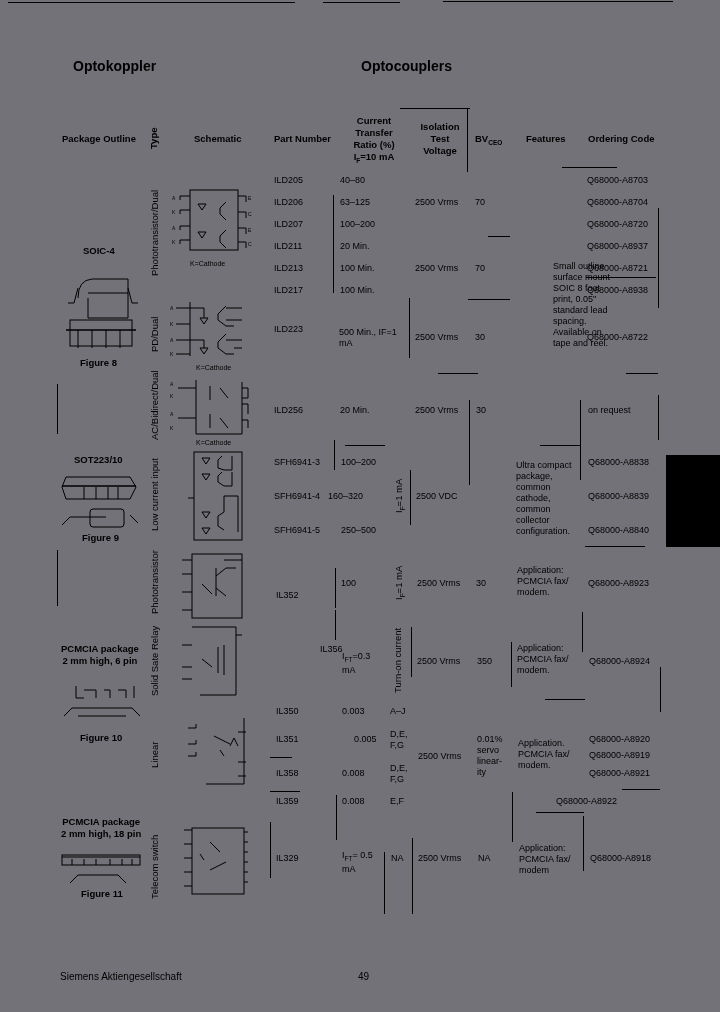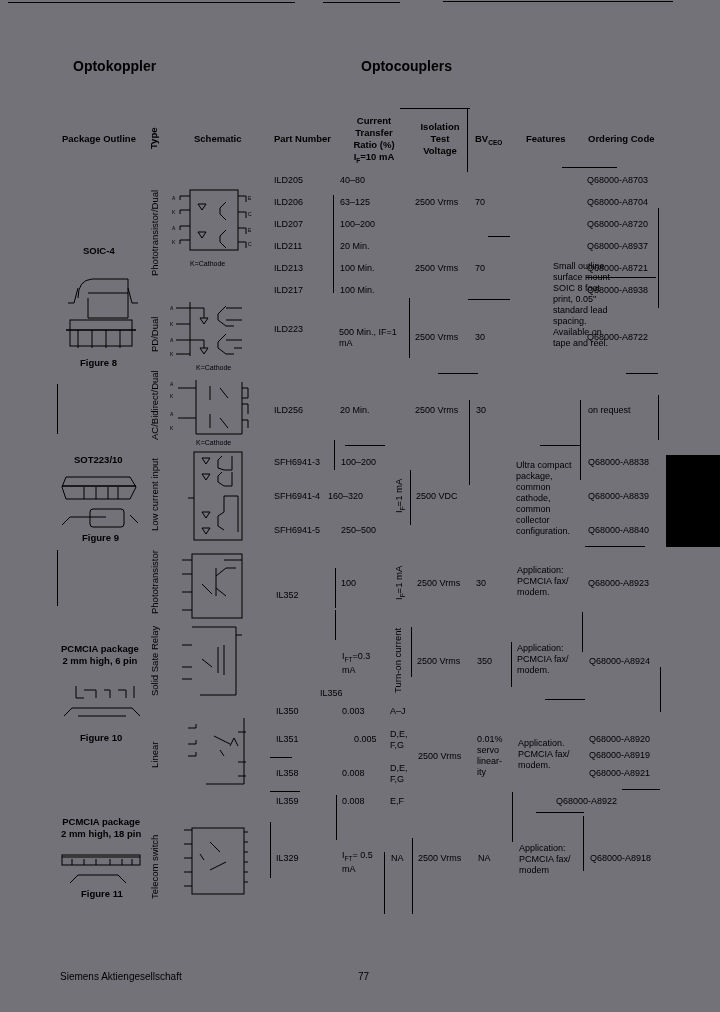--- a/index.html
+++ b/index.html
@@ -326,21 +326,21 @@
 <div class="abs cell" style="left:274px;top:219px;">ILD207</div>
 <div class="abs cell" style="left:274px;top:241px;">ILD211</div>
 <div class="abs cell" style="left:274px;top:263px;">ILD213</div>
 <div class="abs cell" style="left:274px;top:285px;">ILD217</div>
 <div class="abs cell" style="left:274px;top:324px;">ILD223</div>
 <div class="abs cell" style="left:274px;top:405px;">ILD256</div>
 <div class="abs cell" style="left:274px;top:457px;">SFH6941-3</div>
 <div class="abs cell" style="left:274px;top:491px;">SFH6941-4</div>
 <div class="abs cell" style="left:274px;top:525px;">SFH6941-5</div>
 <div class="abs cell" style="left:276px;top:578px;margin-top:12px;">IL352</div>
-<div class="abs cell" style="left:276px;top:688px;padding-left:44px;">IL356</div>
+<div class="abs cell" style="left:276px;top:644px;padding-left:44px;">IL356</div>
 <div class="abs cell" style="left:276px;top:706px;">IL350</div>
 <div class="abs cell" style="left:276px;top:734px;">IL351</div>
 <div class="abs cell" style="left:276px;top:768px;">IL358</div>
 <div class="abs cell" style="left:276px;top:796px;">IL359</div>
 <div class="abs cell" style="left:276px;top:853px;">IL329</div>
 
 <div class="abs cell" style="left:340px;top:175px;">40–80</div>
 <div class="abs cell" style="left:340px;top:197px;">63–125</div>
 <div class="abs cell" style="left:340px;top:219px;">100–200</div>
 <div class="abs cell" style="left:340px;top:241px;">20 Min.</div>
@@ -410,13 +410,13 @@
 <div class="abs cell" style="left:589px;top:656px;">Q68000-A8924</div>
 <div class="abs cell" style="left:589px;top:706px;margin-top:44px;">Q68000-A8919</div>
 <div class="abs cell" style="left:589px;top:734px;">Q68000-A8920</div>
 <div class="abs cell" style="left:589px;top:768px;">Q68000-A8921</div>
 <div class="abs cell" style="left:556px;top:796px;">Q68000-A8922</div>
 <div class="abs cell" style="left:590px;top:853px;">Q68000-A8918</div>
 
 <div class="black-tab" style="left:666px;top:455px;width:54px;height:92px;"></div>
 
 <div class="abs footer" style="left:60px;top:971px;">Siemens Aktiengesellschaft</div>
-<div class="abs footer" style="left:358px;top:971px;">77</div>
+<div class="abs footer" style="left:358px;top:971px;">49</div>
 
 </body></html>

